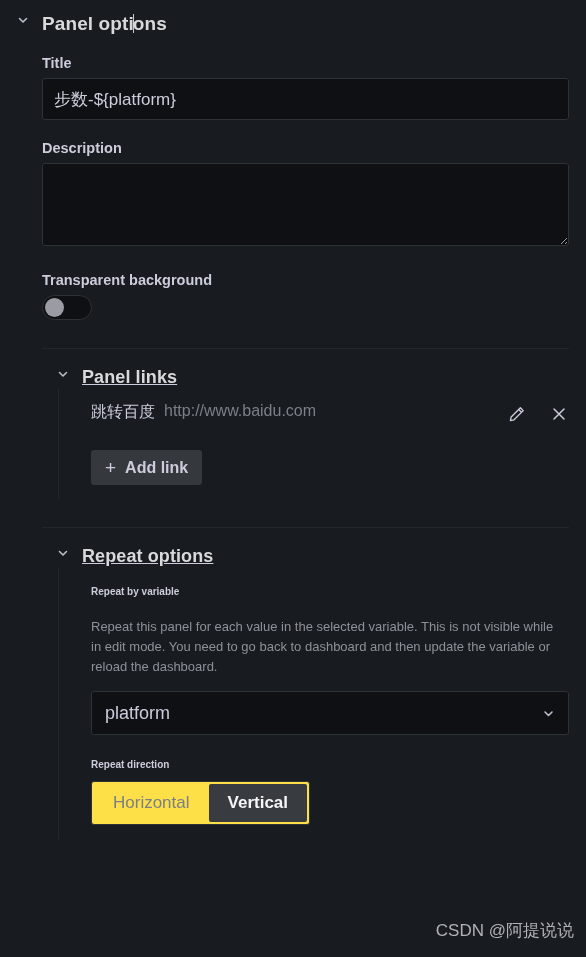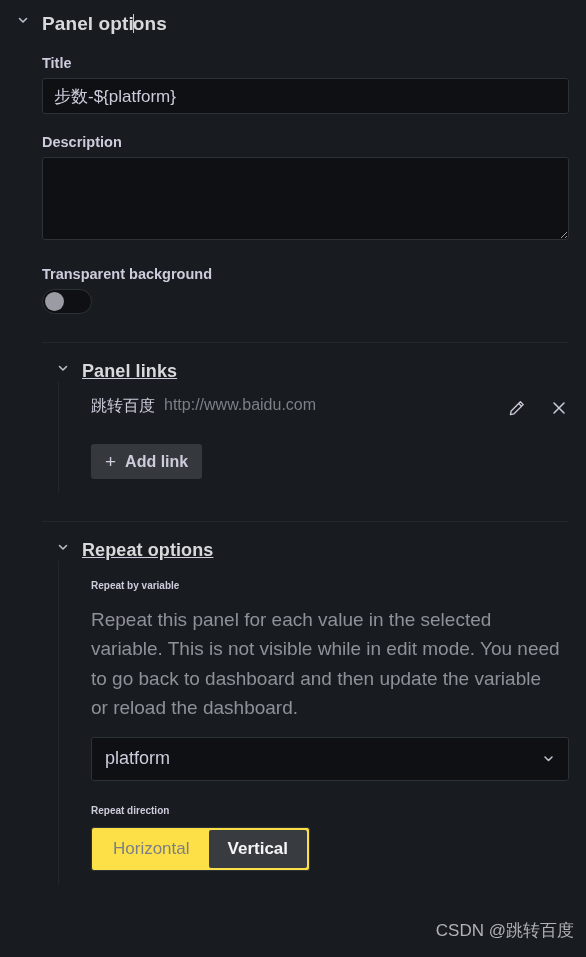--- a/index.html
+++ b/index.html
@@ -62,21 +62,21 @@
   .field { margin-top: 20px; }
   .field-label {
     display: block;
     font-size: 14.5px;
     font-weight: bold;
     color: #ccccdc;
     margin-bottom: 7px;
   }
   .text-input {
     width: 100%;
-    height: 36px;
+    height: 42px;
     background: #0e1013;
     border: 1px solid #2c3235;
     border-radius: 3px;
     color: #ccccdc;
     font-family: inherit;
     font-size: 17px;
     padding: 0 11px;
     outline: none;
   }
   .text-area {
@@ -189,22 +189,22 @@
     color: #ccccdc;
   }
 
   
   .sub-label {
     font-size: 10px;
     font-weight: bold;
     color: #ccccdc;
   }
   .help-text {
-    margin-top: 12px;
-    font-size: 19px;
+    margin-top: 18px;
+    font-size: 13px;
     line-height: 1.55;
     color: #8e9199;
     max-width: 470px;
   }
   .select {
     margin-top: 14px;
     width: 100%;
     height: 44px;
     background: #0e1013;
     border: 1px solid #2c3235;
@@ -359,13 +359,13 @@
       <span class="sub-label repeat-direction-label">Repeat direction</span>
 
       <div class="radio-group">
         <button class="radio-opt">Horizontal</button>
         <button class="radio-opt selected">Vertical</button>
       </div>
     </div>
   </div>
 </div>
 
-<div class="watermark">CSDN @跳转百度</div>
+<div class="watermark">CSDN @阿提说说</div>
 
 </body></html>

